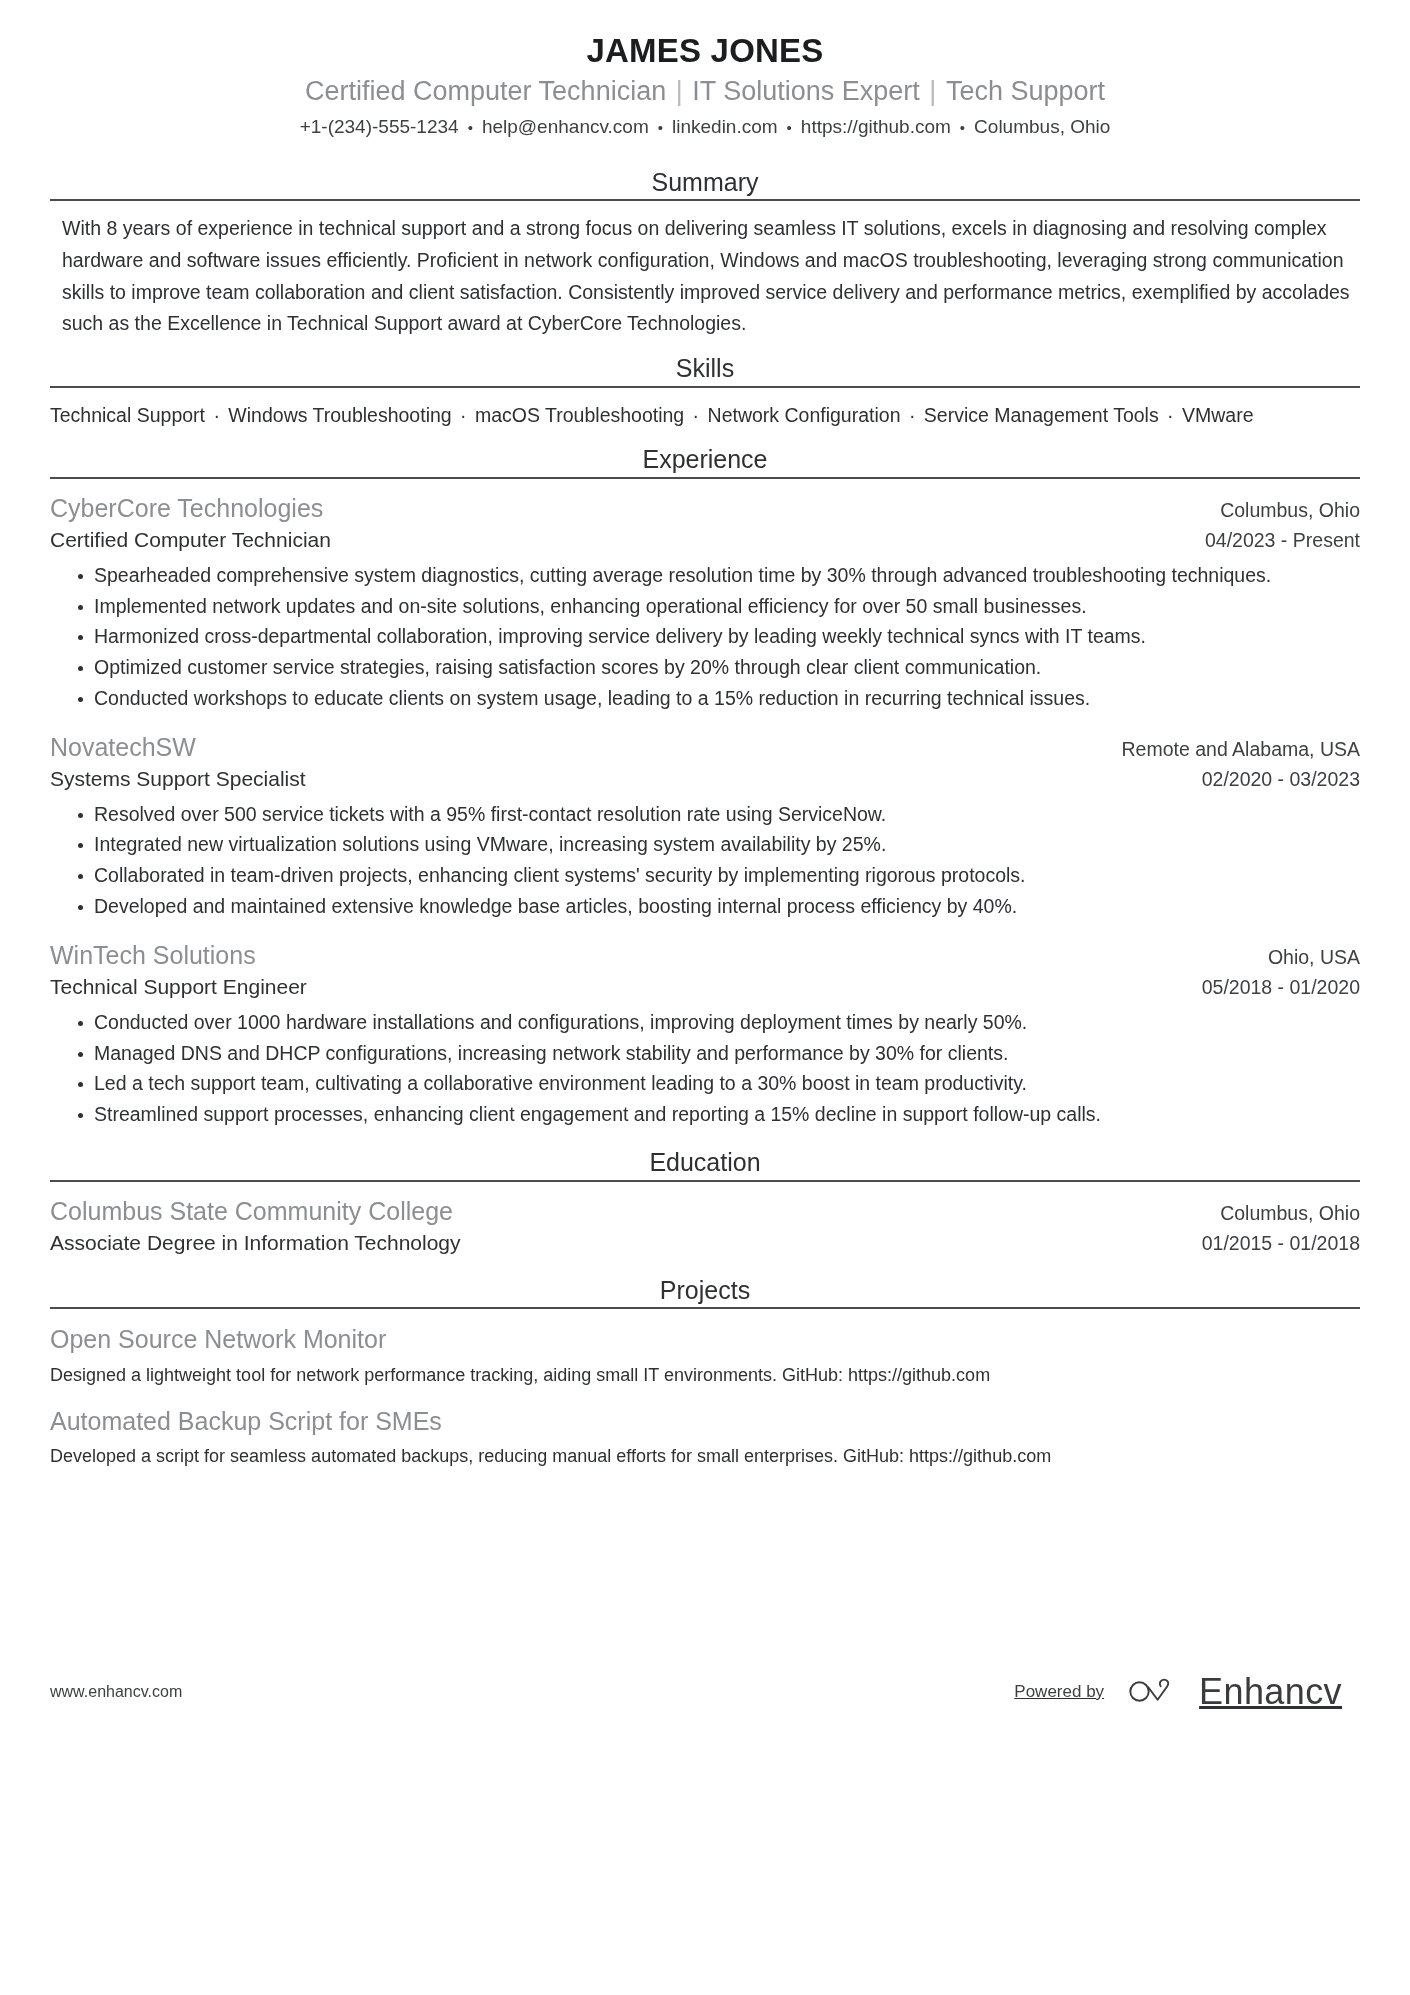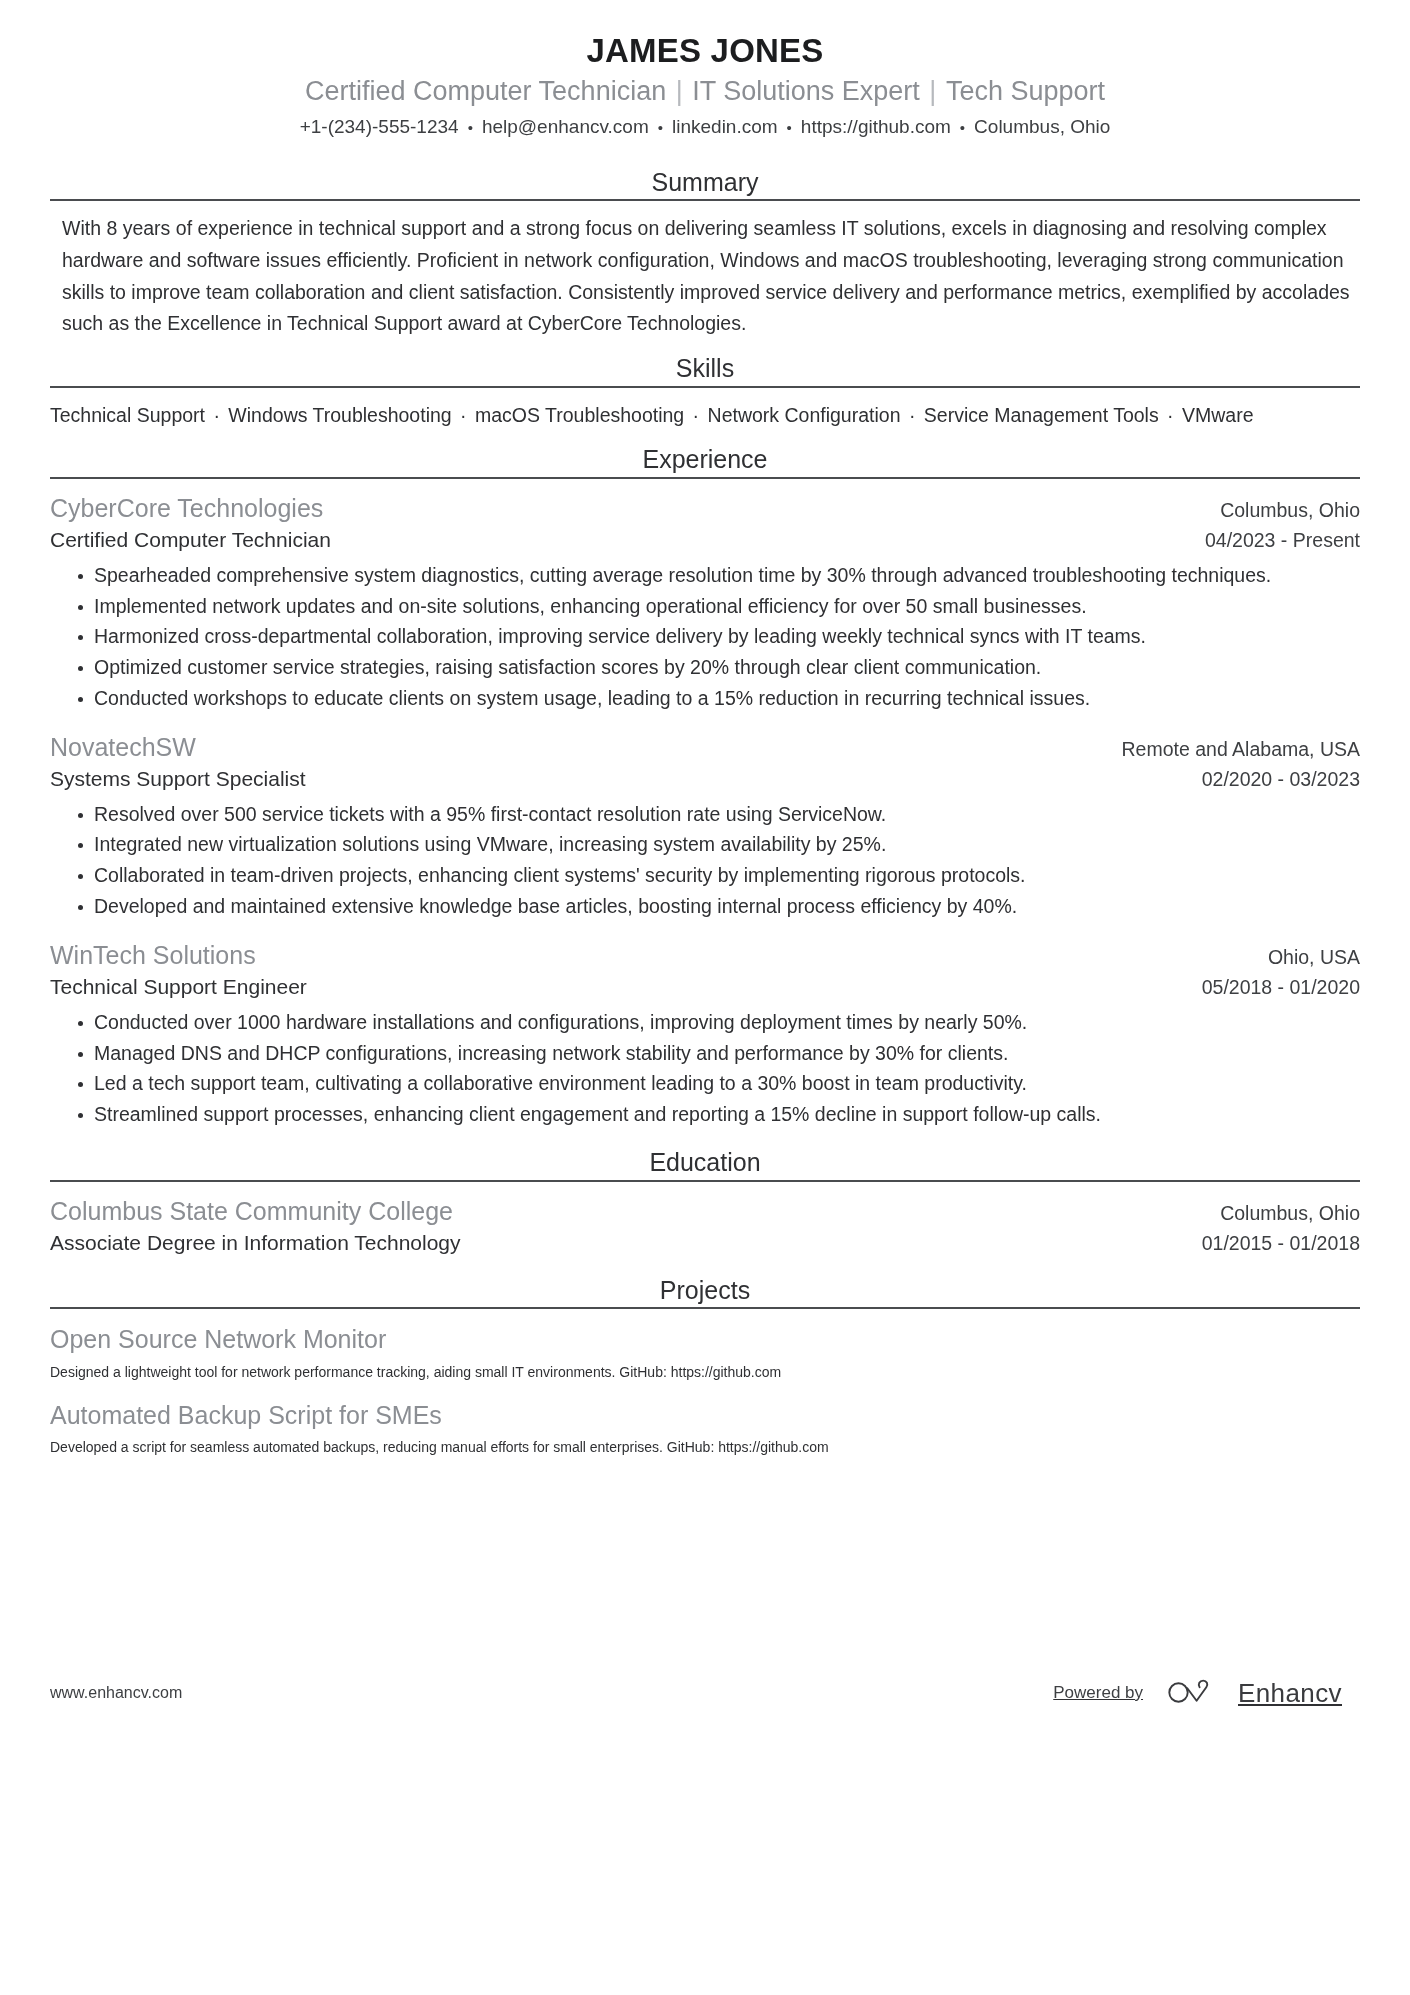--- a/index.html
+++ b/index.html
@@ -149,21 +149,21 @@
   
   .project { margin-bottom: 14px; }
   .project-title {
     font-size: 25px;
     font-weight: 400;
     color: #8b8e93;
     line-height: 1.45;
     margin-bottom: 4px;
   }
   .project-desc {
-    font-size: 14px;
+    font-size: 18px;
     line-height: 1.5;
     color: #2f3033;
   }
 
   
   .footer {
     position: absolute;
     left: 50px;
     right: 68px;
     bottom: 36px;
@@ -184,21 +184,21 @@
   .powered-by {
     font-size: 17px;
     color: #3d3f42;
   }
   .brand {
     display: flex;
     align-items: center;
     gap: 13px;
   }
   .brand-name {
-    font-size: 26px;
+    font-size: 36px;
     color: #3a3b3e;
     letter-spacing: 0.4px;
     line-height: 1;
   }
 </style>
 </head>
 <body>
 
 <div class="page">
 

